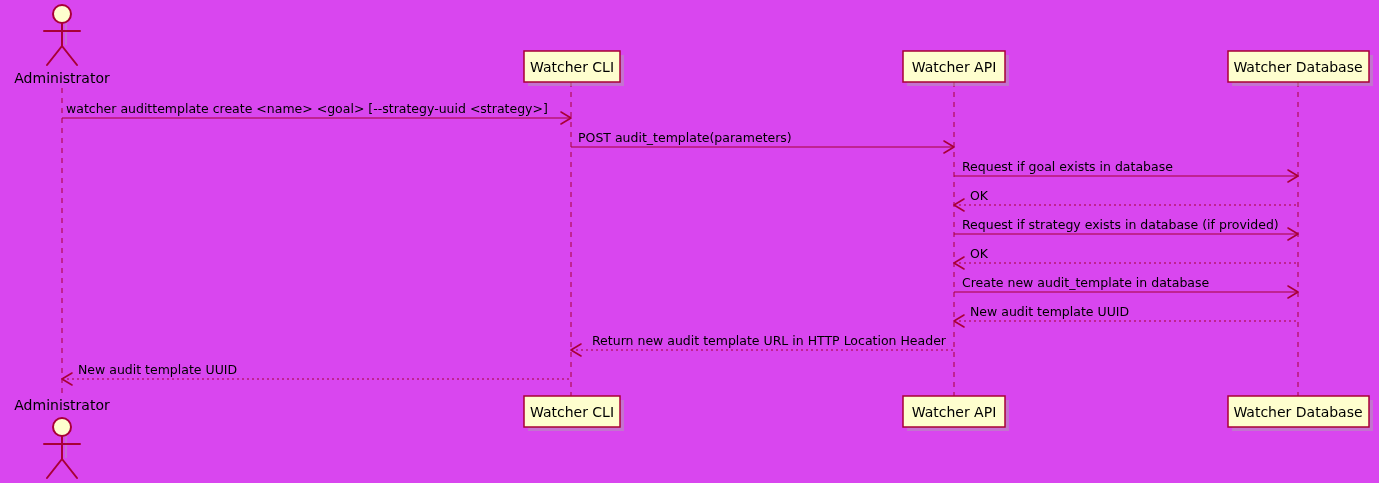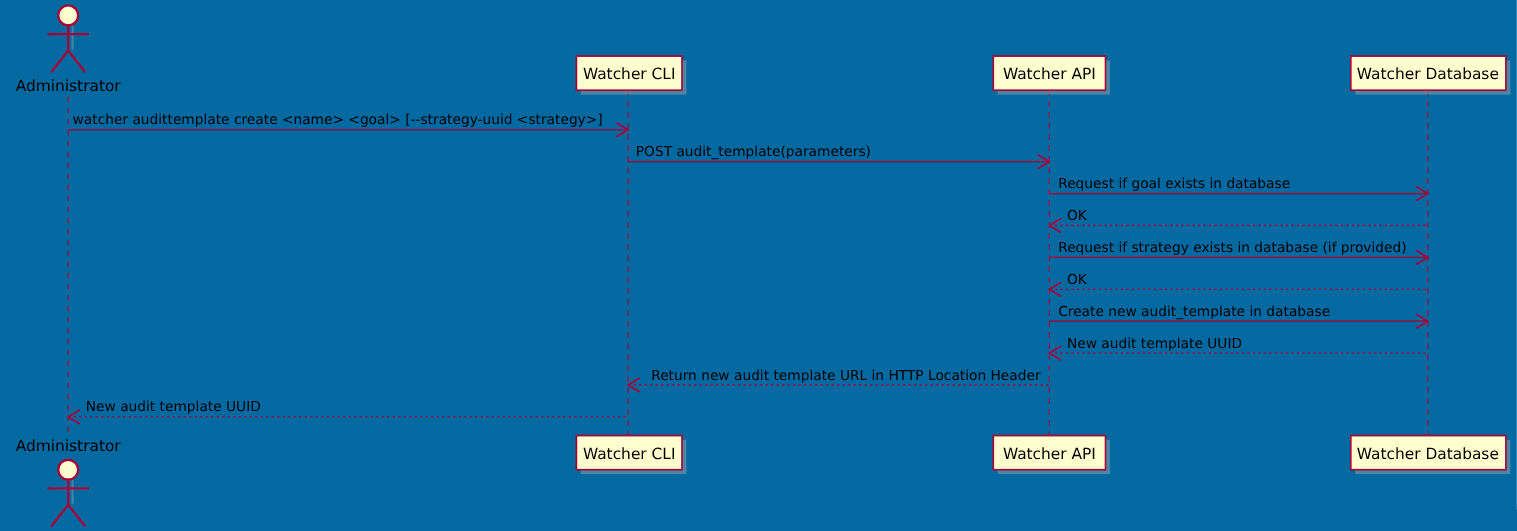--- a/index.html
+++ b/index.html
@@ -7,21 +7,21 @@
     padding: 0;
     background: #FFFFFF;
   }
   body {
     font-family: "DejaVu Sans", sans-serif;
   }
   #diagram-root {
     position: relative;
     width: 1379px;
     height: 483px;
-    background: #0369a1;
+    background: #d946ef;
     overflow: hidden;
   }
   svg.diagram-canvas {
     position: absolute;
     left: 0;
     top: 0;
     width: 1379px;
     height: 483px;
   }
   .participant-label,

